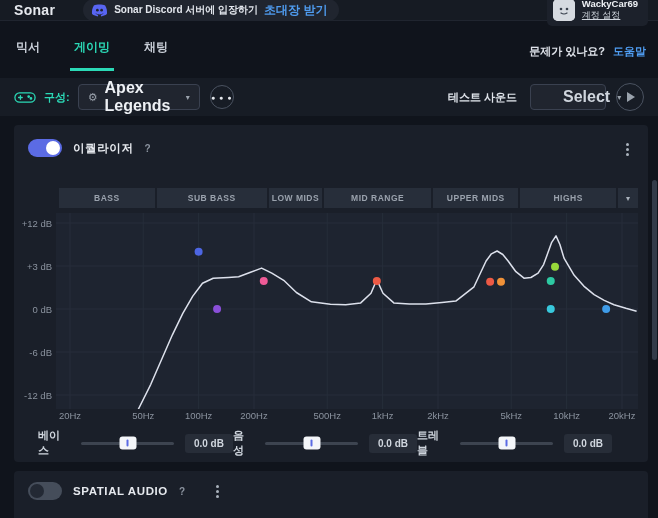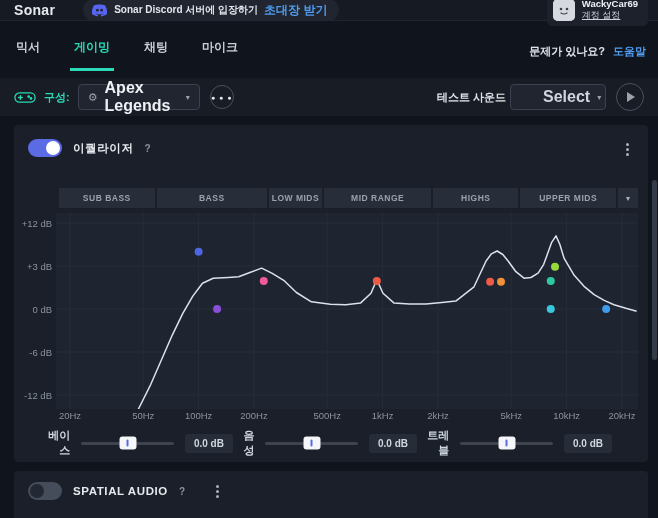--- a/index.html
+++ b/index.html
@@ -38,22 +38,22 @@
   .cfg-label { color:#2bd9b6; font-size:11px; font-weight:bold; margin:0 8px 0 8px; }
   .dropdown { display:flex; align-items:center; gap:7px; background:#20252f;
               border:1px solid #3a4150; border-radius:4px; height:26px; padding:0 9px; cursor:pointer; }
   .dd-main { width:122px; }
   .dd-text { font-size:16px; font-weight:bold; color:#eef1f5; flex:1; }
   .gear { color:#9aa2ac; font-size:11px; }
   .chev { color:#9aa2ac; font-size:8px; }
   .more-btn { width:24px; height:24px; border-radius:50%; border:1px solid #4a5260;
               background:transparent; color:#e6e9ee; font-size:7px; letter-spacing:1px;
               margin-left:10px; display:flex; align-items:center; justify-content:center; cursor:pointer; }
-  .test-label { margin-left:auto; font-size:11px; font-weight:bold; color:#dfe3ea; margin-right:4px; }
-  .dd-test { width:96px;padding-left:32px; }
+  .test-label { margin-left:auto; font-size:11px; font-weight:bold; color:#dfe3ea; margin-right:13px; }
+  .dd-test { width:76px;padding-left:32px; }
   .dd-test .dd-text { color:#cfd5dd; }
   .play-btn { width:28px; height:28px; border-radius:50%; border:1px solid #4a5260;
               background:transparent; margin-left:10px; display:flex; align-items:center;
               justify-content:center; cursor:pointer; }
   .play-tri { width:0; height:0; border-left:8px solid #9aa2ac; border-top:5px solid transparent;
               border-bottom:5px solid transparent; margin-left:2px; }
 
   
   .panel { background:#1a1f29; border-radius:4px; margin:9px 10px 0 14px; position:relative; }
   .eq-panel { height:337px; }
@@ -89,21 +89,21 @@
 
   
   .graph { position:absolute; left:42px; top:88px; width:582px; height:196px; background:#1e2430; }
   .db-labels { position:absolute; left:6px; top:88px; width:36px; height:196px; }
   .db-label { position:absolute; right:4px; font-size:9.5px; color:#8b939f; white-space:nowrap; }
   .freq-labels { position:absolute; left:42px; top:285px; width:582px; height:12px; }
   .freq-label { position:absolute; transform:translateX(-50%); font-size:9.5px; color:#8b939f; white-space:nowrap; }
 
   
   .sliders { position:absolute; left:24px; right:36px; top:303px; display:flex; justify-content:space-between; }
-  .slider-group { display:flex; align-items:center; gap:11px;text-align:right; }
+  .slider-group { display:flex; align-items:center; gap:11px; }
   .slider-label { font-size:11px; font-weight:bold; color:#cfd5dd; }
   .slider-track { position:relative; width:95px; height:3px; border-radius:2px; background:#3d4450; cursor:pointer; }
   .slider-handle { position:absolute; left:50%; top:50%; transform:translate(-50%,-50%);
                    width:17px; height:13px; border-radius:3px; background:#f4f6f9;
                    display:flex; align-items:center; justify-content:center; cursor:grab; }
   .slider-handle i { width:2px; height:7px; background:#5b6be4; border-radius:1px; }
   .slider-value { background:#272d38; border-radius:3px; padding:4px 9px; font-size:10px;
                   color:#d0d6de; font-weight:bold; white-space:nowrap; }
 
   
@@ -150,21 +150,20 @@
         <span class="user-name">WackyCar69</span>
         <a class="user-settings">계정 설정</a>
       </span>
     </div>
   </header>
 
   <nav class="tabs">
     <div class="tab">믹서</div>
     <div class="tab active">게이밍</div>
     <div class="tab">채팅</div>
-    <div class="tab">마이크</div>
     <div class="help-area">
       <span class="help-q">문제가 있나요?</span>
       <a class="help-link">도움말</a>
     </div>
   </nav>
 
   <div class="config-bar">
     <span style="display:flex;">
       <svg width="22" height="15" viewBox="0 0 24 16" fill="none" stroke="#2bd9b6" stroke-width="1.4">
         <rect x="1" y="3" width="22" height="10" rx="5"></rect>
@@ -200,26 +199,26 @@
       <span class="sec-title">이퀄라이저</span>
       <span class="help-icon">?</span>
     </div>
     <div class="kebab">
         <i></i>
         <i></i>
         <i></i>
       </div>
 
     <div class="band-row">
+      <div class="band-cell">BASS</div>
       <div class="band-cell">SUB BASS</div>
-      <div class="band-cell">BASS</div>
       <div class="band-cell">LOW MIDS</div>
       <div class="band-cell">MID RANGE</div>
+      <div class="band-cell">UPPER MIDS</div>
       <div class="band-cell">HIGHS</div>
-      <div class="band-cell">UPPER MIDS</div>
       <div class="band-chev">
           <span>▾</span>
         </div>
     </div>
 
     <div class="db-labels">
         <div class="db-label" style="top: 5px;">+12 dB</div>
         <div class="db-label" style="top: 48px;">+3 dB</div>
         <div class="db-label" style="top: 91px;">0 dB</div>
         <div class="db-label" style="top: 134px;">-6 dB</div>

